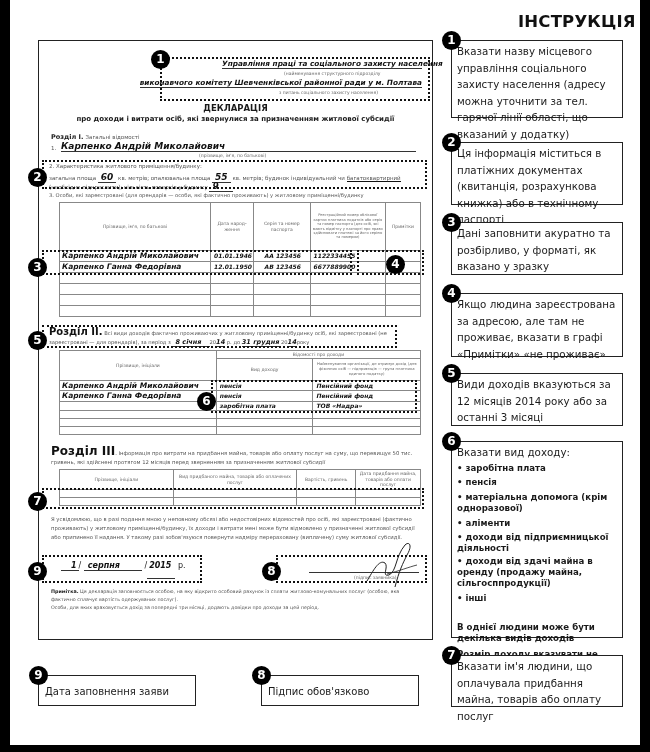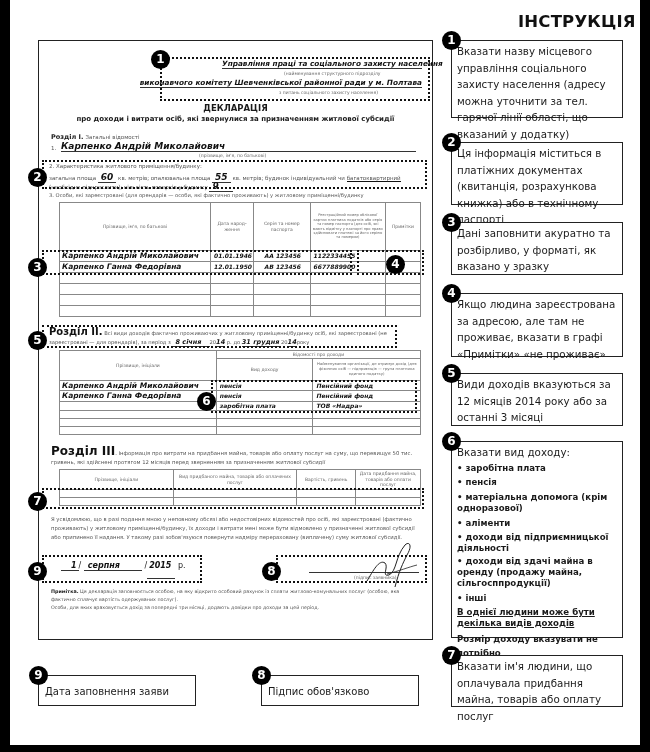--- a/index.html
+++ b/index.html
@@ -261,21 +261,21 @@
   <div class="ibox" style="top:441px; height:197px; padding-top:2px;">
     <div class="badge" style="left:-10px; top:-10px;">6</div>
     <div>Вказати вид доходу:</div>
     <div class="bold">• заробітна плата</div>
     <div class="bold">• пенсія</div>
     <div class="bold" style="line-height:11px; margin:2px 0 2px;">• матеріальна допомога (крім одноразової)</div>
     <div class="bold">• аліменти</div>
     <div class="bold" style="line-height:11px; margin:2px 0 2px;">• доходи від підприємницької діяльності</div>
     <div class="bold" style="line-height:11px; margin:2px 0 2px;">• доходи від здачі майна в оренду (продажу майна, сільгосппродукції)</div>
     <div class="bold">• інші</div>
-    <div class="bold" style="line-height:11px; margin:1px 0 3px;text-decoration:underline;">В однієї людини може бути декілька видів доходів</div>
+    <div class="bold" style="line-height:11px; margin:16px 0 3px;">В однієї людини може бути декілька видів доходів</div>
     <div class="bold">Розмір доходу вказувати не потрібно</div>
   </div>
   <div class="ibox" style="top:655px; height:52px;">
     <div class="badge" style="left:-10px; top:-10px;">7</div>
     <span>Вказати ім'я людини, що оплачувала придбання майна, товарів або оплату послуг</span>
   </div>
 
   <div class="lbox" style="left:28px; top:675px;">
     <div class="badge" style="left:-10px; top:-10px;">9</div>
     <span>Дата заповнення заяви</span>

